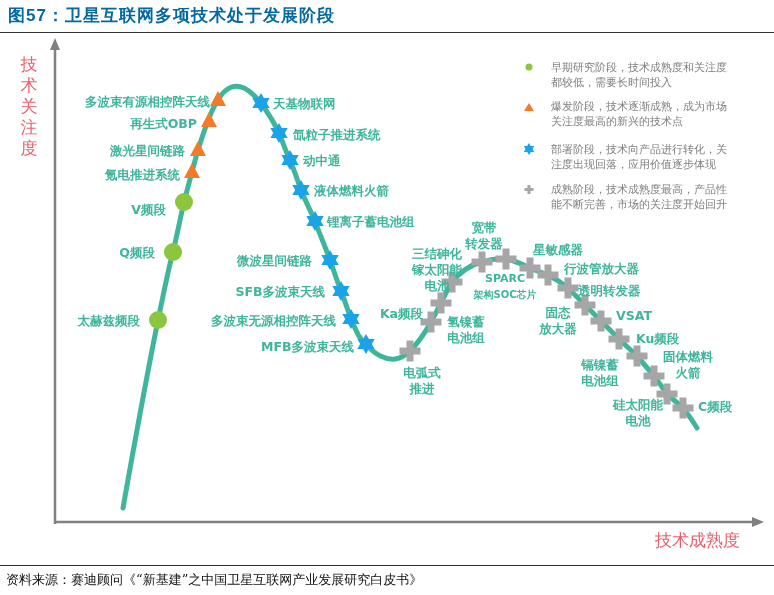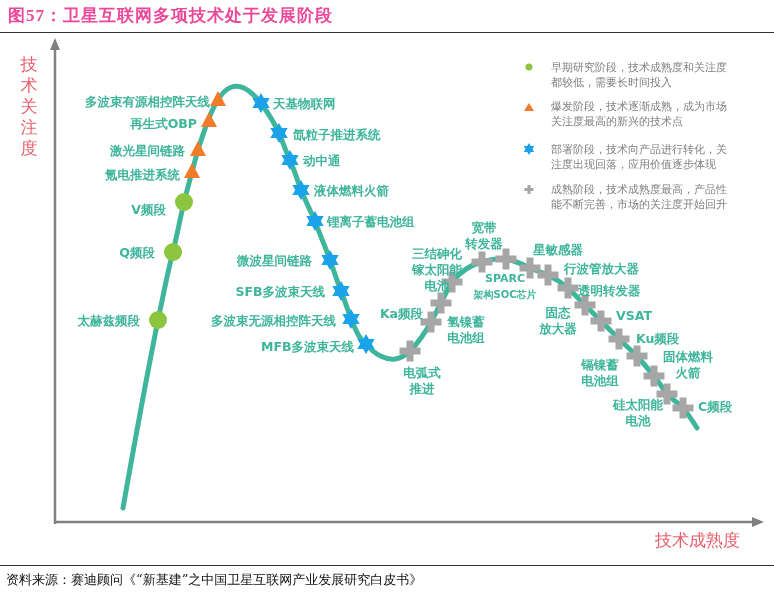--- a/index.html
+++ b/index.html
@@ -1,17 +1,17 @@
 <!DOCTYPE html>
 <html><head>
 <meta charset="utf-8">
 <style>
   html, body { margin: 0; padding: 0; background: #ffffff; }
   body { width: 774px; height: 595px; position: relative; overflow: hidden; font-family: "DejaVu Sans", sans-serif; }
-  .title { position: absolute; left: 8px; top: 4px; font-size: 17px; font-weight: bold; color: #ec4899; font-family: Liberation Serif, serif; letter-spacing: 1px; white-space: nowrap; }
+  .title { position: absolute; left: 8px; top: 4px; font-size: 17px; font-weight: bold; color: #0369a1; font-family: Liberation Sans, sans-serif; letter-spacing: 1px; white-space: nowrap; }
   .rule-top { position: absolute; left: 0; top: 32px; width: 774px; height: 1px; background: #333; }
   .rule-bottom { position: absolute; left: 0; top: 565px; width: 774px; height: 1px; background: #333; }
   .source { position: absolute; left: 6px; top: 571px; font-size: 13px; color: #111; font-family: "DejaVu Serif", serif; white-space: nowrap; }
   svg.chart { position: absolute; left: 0; top: 0; }
   .lbl { font-family: "DejaVu Sans", sans-serif; font-weight: bold; fill: #3fb59c; font-size: 12.5px; }
   .axis-lbl { font-family: "DejaVu Sans", sans-serif; fill: #e8606c; font-size: 17px; }
   .legend-text { font-family: "DejaVu Sans", sans-serif; fill: #7f7f7f; font-size: 11px; }
 </style>
 </head>
 <body>

